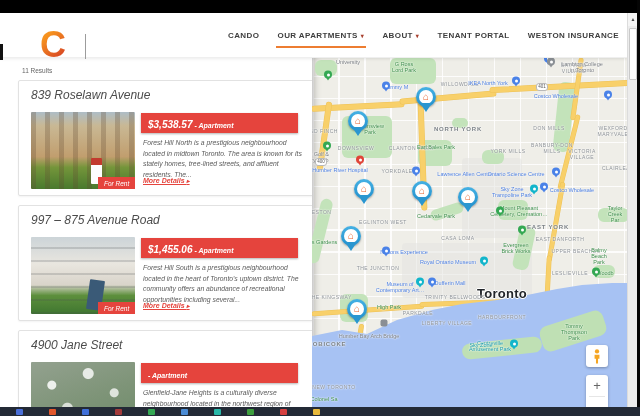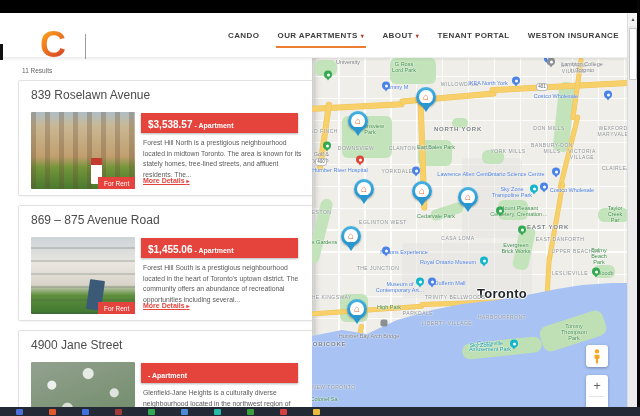--- a/index.html
+++ b/index.html
@@ -26,21 +26,21 @@
   .brand-name{font-size:12px;font-weight:bold;letter-spacing:4px;color:#3b3b3b;}
   .brand-sub{font-size:5.5px;letter-spacing:3px;color:#9a8878;margin-top:3px;}
   nav{position:absolute;left:228px;right:8px;top:0;bottom:0;display:flex;align-items:center;justify-content:space-between;}
   .nav-item{position:relative;font-size:8px;font-weight:bold;letter-spacing:.4px;color:#3e3e3e;cursor:pointer;white-space:nowrap;}
   .nav-item .caret{font-size:6px;color:#a8402e;margin-left:3px;}
   .nav-item.active::after{content:"";position:absolute;left:-2px;right:-2px;bottom:-8px;height:2px;background:#ed7d31;}
 
   
   .panel{position:absolute;left:0;top:58px;width:312px;height:349px;background:#fff;overflow:hidden;z-index:20;}
   .results{position:absolute;left:22px;top:9px;font-size:6.5px;color:#666;}
-  .card{position:absolute;left:18px;width:311px;height:116px;background:#fff;border:1px solid #e2e2e2;border-radius:2px;box-shadow:0 1px 2px rgba(0,0,0,.05);}
+  .card{position:absolute;left:18px;width:311px;height:116px;background:#fff;border:1px solid #e2e2e2;border-radius:2px;box-shadow:0 1px 2px rgba(0,0,0,.05);font-style:italic;}
   .card-title{position:absolute;left:12px;top:7px;font-size:12px;color:#4c4c4c;cursor:pointer;}
   .card-img{position:absolute;left:12px;top:31px;width:104px;height:77px;border-radius:1px;overflow:hidden;}
   .img-brick{background:repeating-linear-gradient(90deg,rgba(96,72,48,.28) 0 5px,rgba(0,0,0,0) 5px 14px),linear-gradient(180deg,#aebdc6 0%,#c9b894 18%,#c19e6e 58%,#74953a 72%,#49792e 100%);}
   .img-brick::after{content:"";position:absolute;left:58%;bottom:6%;width:11px;height:26px;background:linear-gradient(180deg,#c23b2e 0 28%,#fdfdfd 28% 100%);border-radius:1px;}
   .img-white{background:repeating-linear-gradient(0deg,rgba(70,75,80,.20) 0 2px,rgba(0,0,0,0) 2px 13px),linear-gradient(180deg,#ccd4d8 0%,#e9e6df 35%,#d9d4ca 62%,#5d8f3c 76%,#3f7630 100%);}
   .img-white::after{content:"";position:absolute;left:55%;bottom:5%;width:15px;height:30px;background:#3a5a77;transform:rotate(8deg);border-radius:1px;}
   .img-tree{background:radial-gradient(circle at 20% 30%,rgba(255,255,255,.85) 0 4px,rgba(0,0,0,0) 5px),radial-gradient(circle at 55% 15%,rgba(255,255,255,.8) 0 5px,rgba(0,0,0,0) 6px),radial-gradient(circle at 80% 40%,rgba(255,255,255,.75) 0 4px,rgba(0,0,0,0) 5px),radial-gradient(circle at 35% 60%,rgba(255,255,255,.7) 0 5px,rgba(0,0,0,0) 6px),radial-gradient(circle at 70% 75%,rgba(230,240,225,.8) 0 5px,rgba(0,0,0,0) 6px),radial-gradient(circle at 10% 80%,rgba(255,255,255,.7) 0 4px,rgba(0,0,0,0) 5px),linear-gradient(160deg,#93a18f 0%,#7e9478 50%,#6b8a66 100%);}
   .img-tree::after{content:"";position:absolute;left:12%;bottom:8%;width:10px;height:13px;background:#d8453a;border:1px solid #fff;border-radius:1px;}
   .price-banner{position:absolute;left:122px;top:32px;width:157px;height:20px;background:#e5443d;color:#fff;padding-left:7px;line-height:20px;box-shadow:0 1px 2px rgba(0,0,0,.3);white-space:nowrap;}
   .price{font-size:10px;font-weight:bold;}
@@ -101,21 +101,21 @@
     <div class="results">11 Results</div>
   <div class="card" style="top: 22px;">
         <div class="card-title">839 Roselawn Avenue</div>
         <div class="card-img img-brick"></div>
         <div class="price-banner"><span class="price">$3,538.57</span><span class="ptype"> - Apartment</span></div>
         <div class="card-desc">Forest Hill North is a prestigious neighbourhood located in midtown Toronto. The area is known for its stately homes, tree-lined streets, and affluent residents. The...</div>
         <a class="more">More Details <span class="arr">▸</span></a>
         <div class="badge">For Rent</div>
       </div>
       <div class="card" style="top: 147px;">
-        <div class="card-title">869 – 875 Avenue Road</div>
+        <div class="card-title">997 – 875 Avenue Road</div>
         <div class="card-img img-white"></div>
         <div class="price-banner"><span class="price">$1,455.06</span><span class="ptype"> - Apartment</span></div>
         <div class="card-desc">Forest Hill South is a prestigious neighbourhood located in the heart of Toronto's uptown district.  The community offers an abundance of recreational opportunities including several...</div>
         <a class="more">More Details <span class="arr">▸</span></a>
         <div class="badge">For Rent</div>
       </div>
       <div class="card" style="top: 272px;">
         <div class="card-title">4900 Jane Street</div>
         <div class="card-img img-tree"></div>
         <div class="price-banner"><span class="ptype">- Apartment</span></div>

